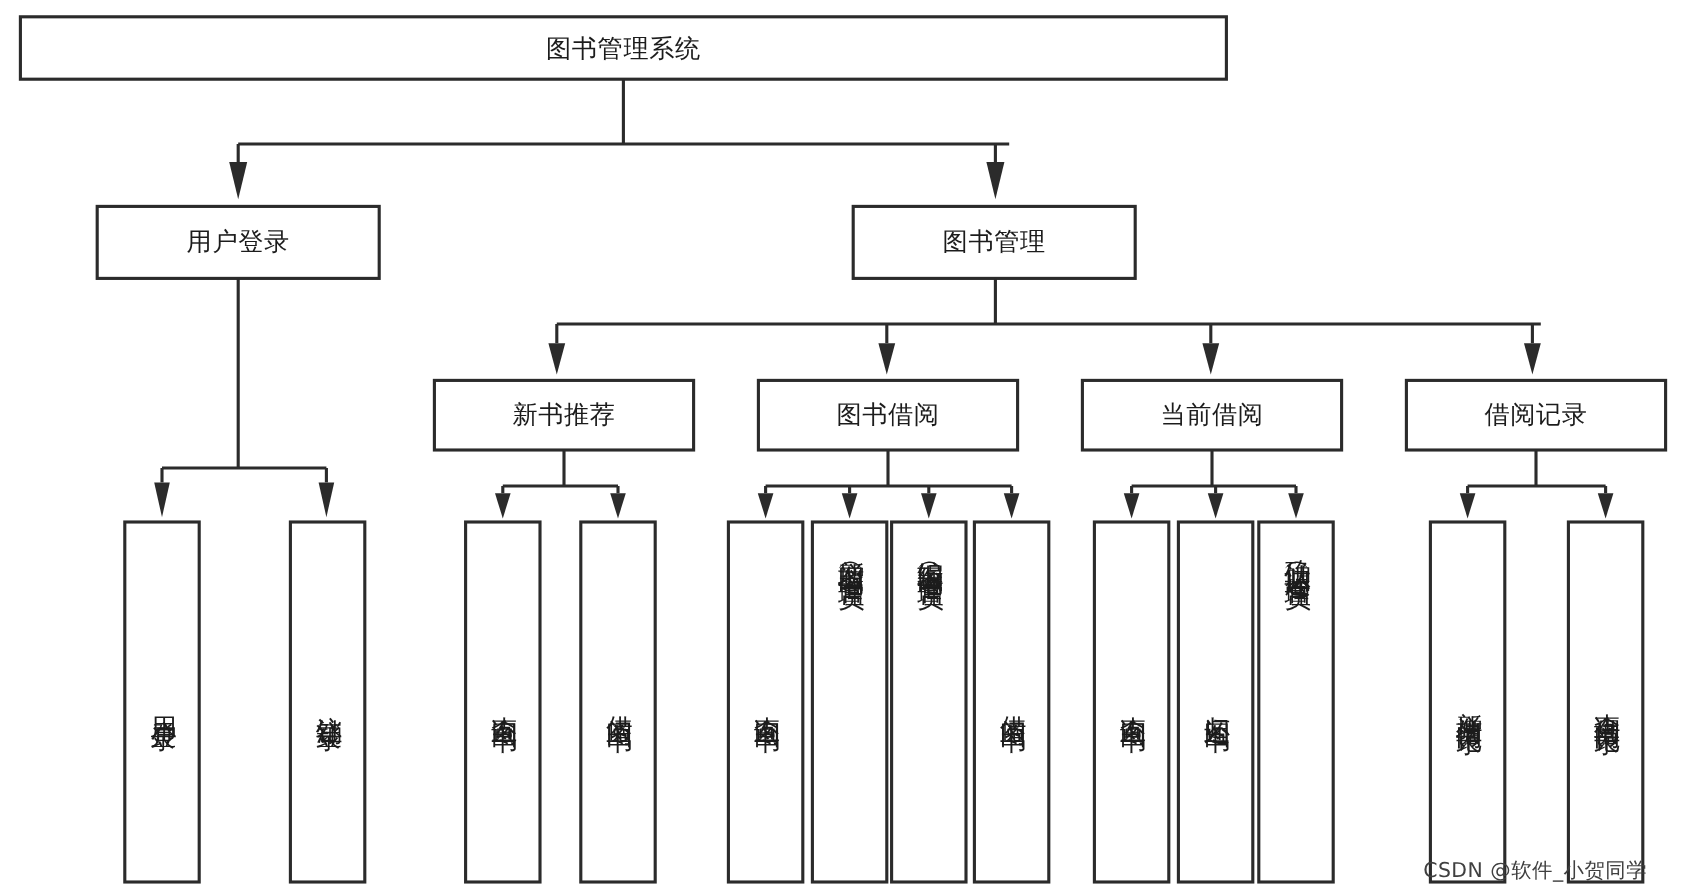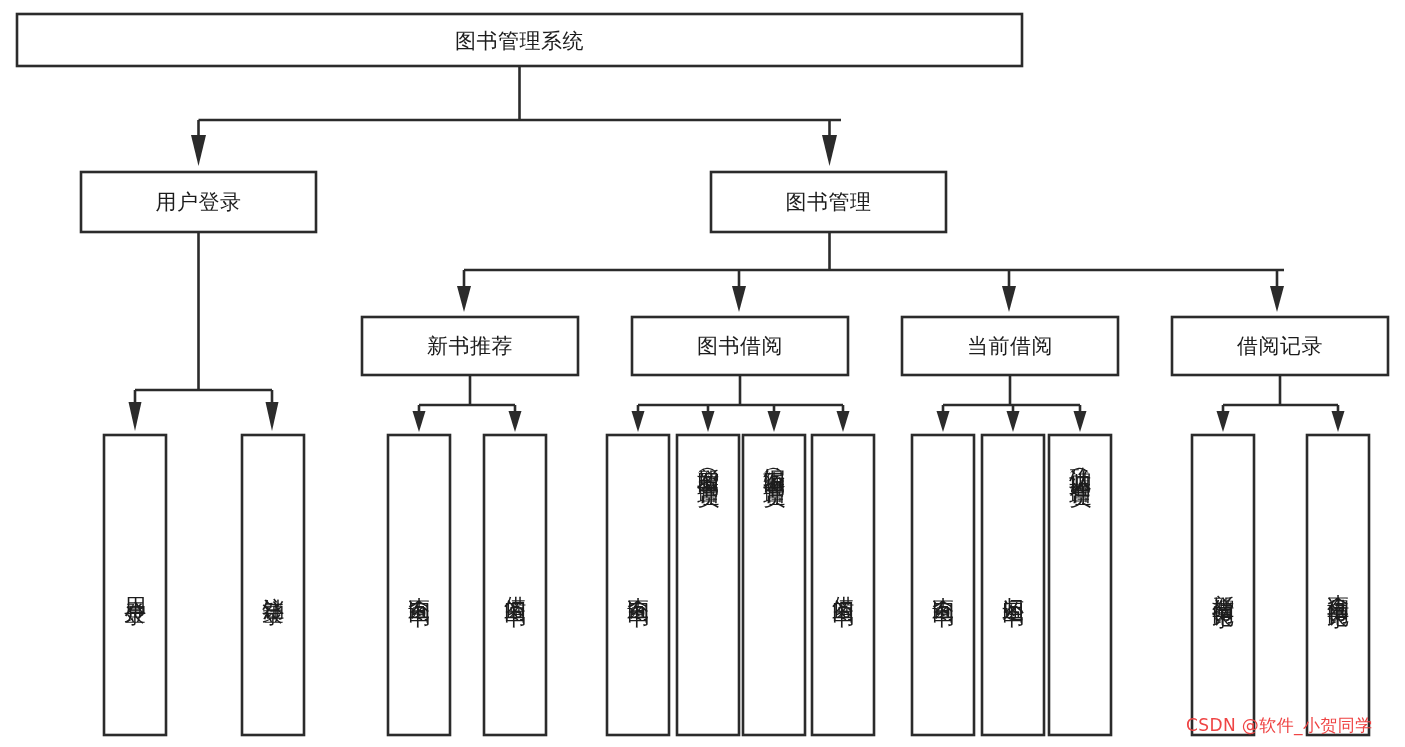--- a/index.html
+++ b/index.html
@@ -62,21 +62,21 @@
     align-items: center;
     justify-content: center;
     text-align: center;
     white-space: nowrap;
     pointer-events: none;
   }
   .watermark {
     position: absolute;
     font-family: "DejaVu Sans", "Liberation Sans", sans-serif;
     font-size: 17px;
-    color: #ef4444;
+    color: #404040;
     left: 1186px;
     top: 714px;
     white-space: nowrap;
     letter-spacing: 0.4px;
     text-align: right;
   }
 </style>
 </head>
 <body>
 

